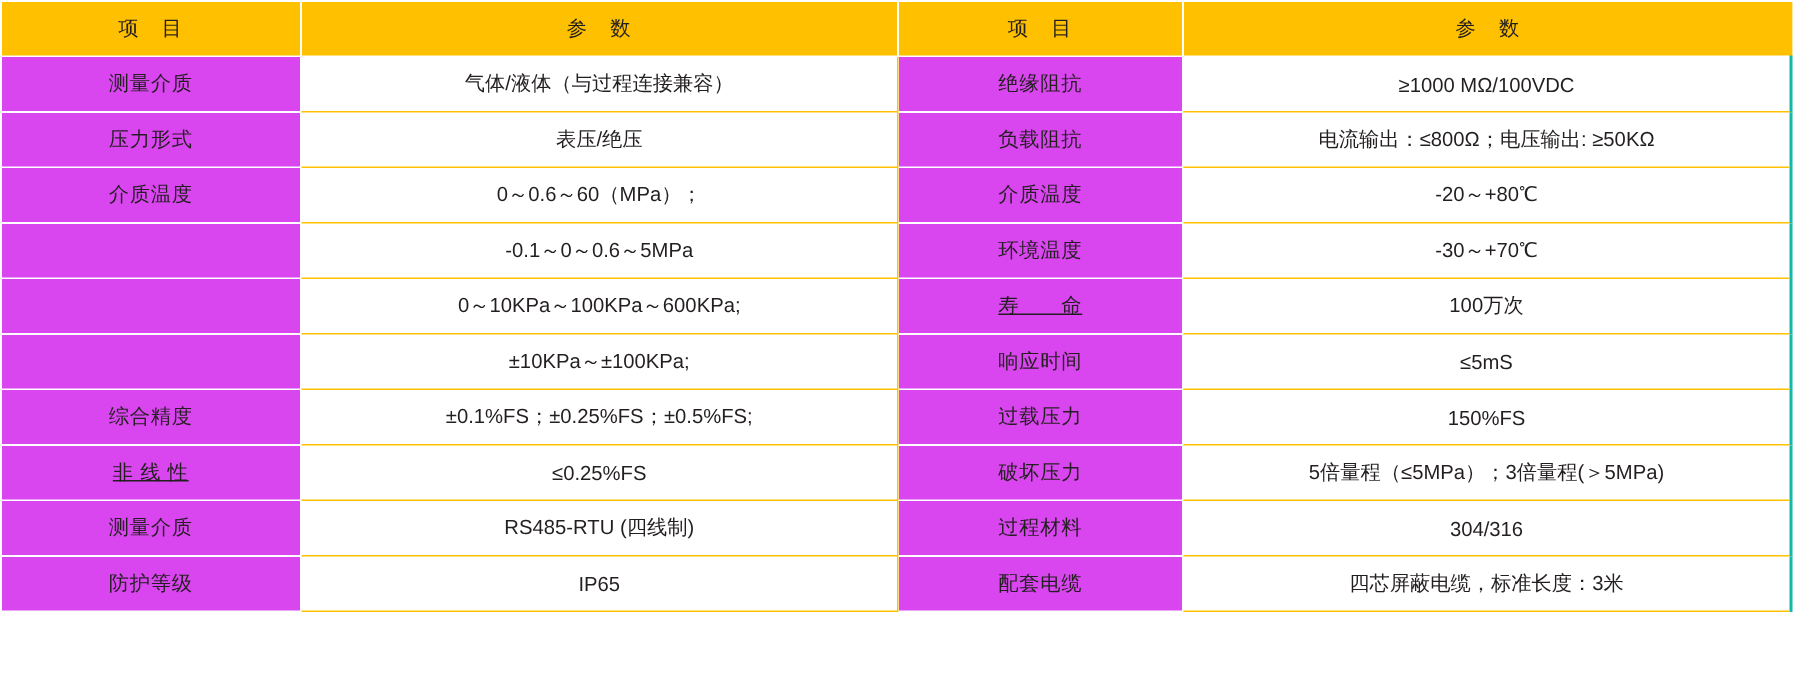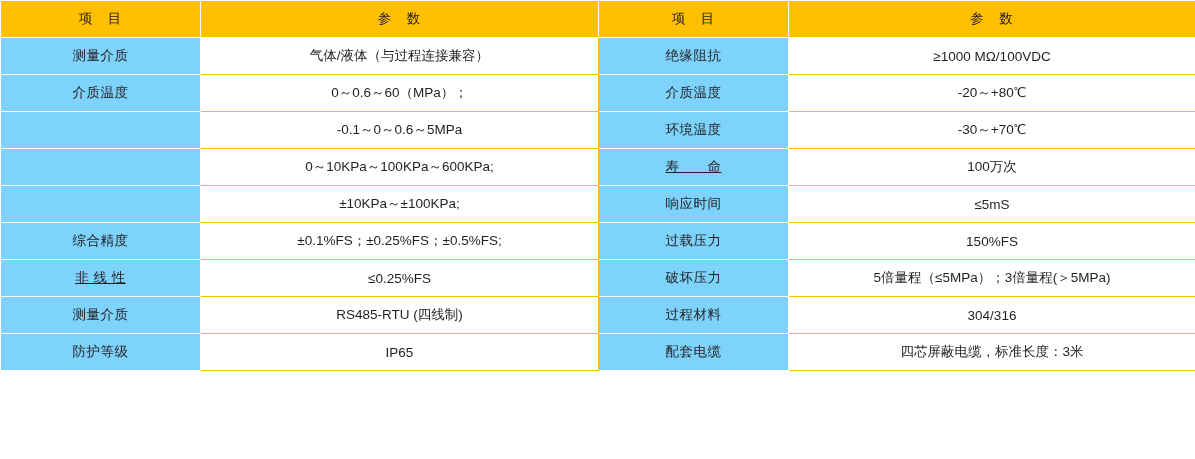--- a/index.html
+++ b/index.html
@@ -20,34 +20,34 @@
   .spec-table td {
     border: 1px solid #ffffff;
     height: 36px;
     font-size: 13.5px;
     color: #231f20;
     padding: 0 1px;
     overflow: hidden;
     white-space: nowrap;
   }
   td.label {
-    background: #7dd3fc;
+    background: #d946ef;
     text-align: center;
     letter-spacing: 0.5px;
   }
   td.value {
     background: #FFFFFF;
     text-align: center;
     border-left: 1px solid #FFC000;
     border-top: 1px solid #FFC000;
     border-bottom: 1px solid #FFC000;
     border-right: 1px solid #FFC000;
   }
   td.value-right {
-    border-right: 1px solid #14b8a6;
+    border-right: 5px solid #14b8a6;
   }
   td.header {
     background: #FFC000;
     text-align: center;
     font-weight: normal;
     letter-spacing: 1px;
   }
   col.c1 { width: 200px; }
   col.c2 { width: 398px; }
   col.c3 { width: 190px; }
@@ -73,20 +73,26 @@
       <td class="header">项　目</td>
       <td class="header">参　数</td>
       <td class="header">项　目</td>
       <td class="header">参　数</td>
     </tr>
     <tr>
       <td class="label">测量介质</td>
       <td class="value">气体/液体（与过程连接兼容）</td>
       <td class="label">绝缘阻抗</td>
       <td class="value value-right">≥1000 MΩ/100VDC</td>
+    </tr>
+    <tr>
+      <td class="label">压力形式</td>
+      <td class="value">表压/绝压</td>
+      <td class="label">负载阻抗</td>
+      <td class="value value-right">电流输出：≤800Ω；电压输出: ≥50KΩ</td>
     </tr>
     <tr>
       <td class="label">介质温度</td>
       <td class="value">0～0.6～60（MPa）；</td>
       <td class="label">介质温度</td>
       <td class="value value-right">-20～+80℃</td>
     </tr>
     <tr>
       <td class="label"></td>
       <td class="value">-0.1～0～0.6～5MPa</td>

